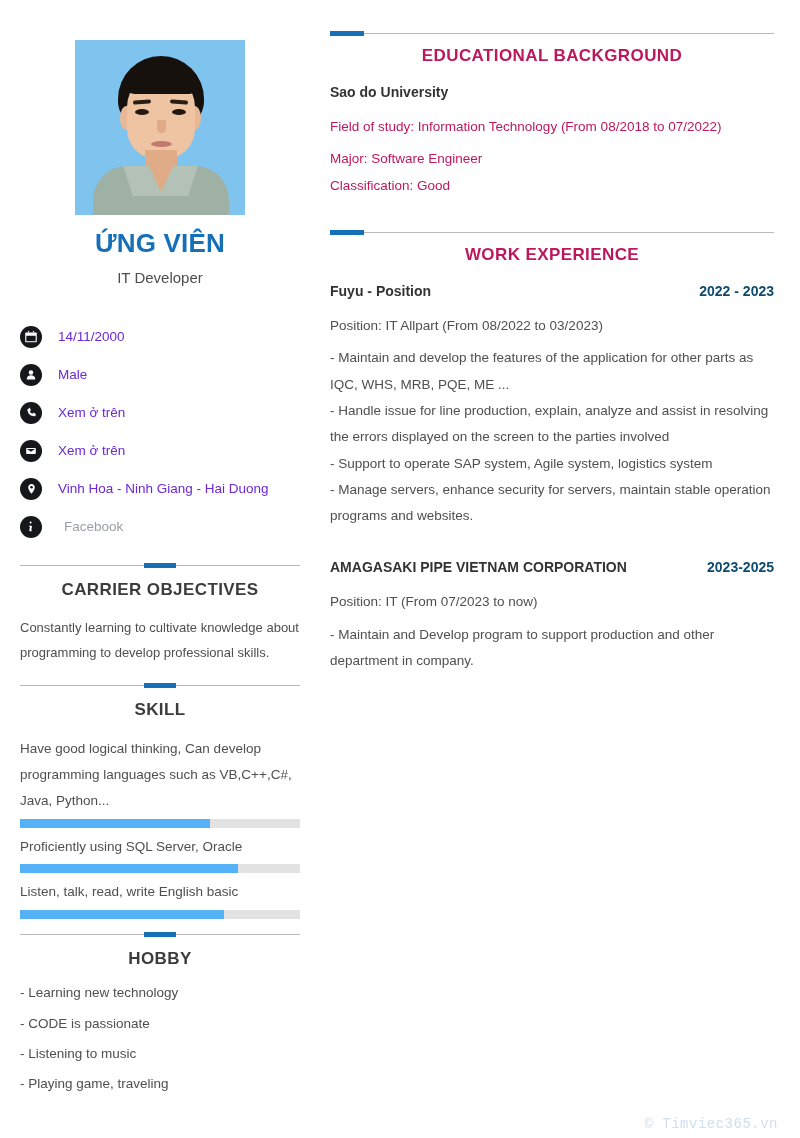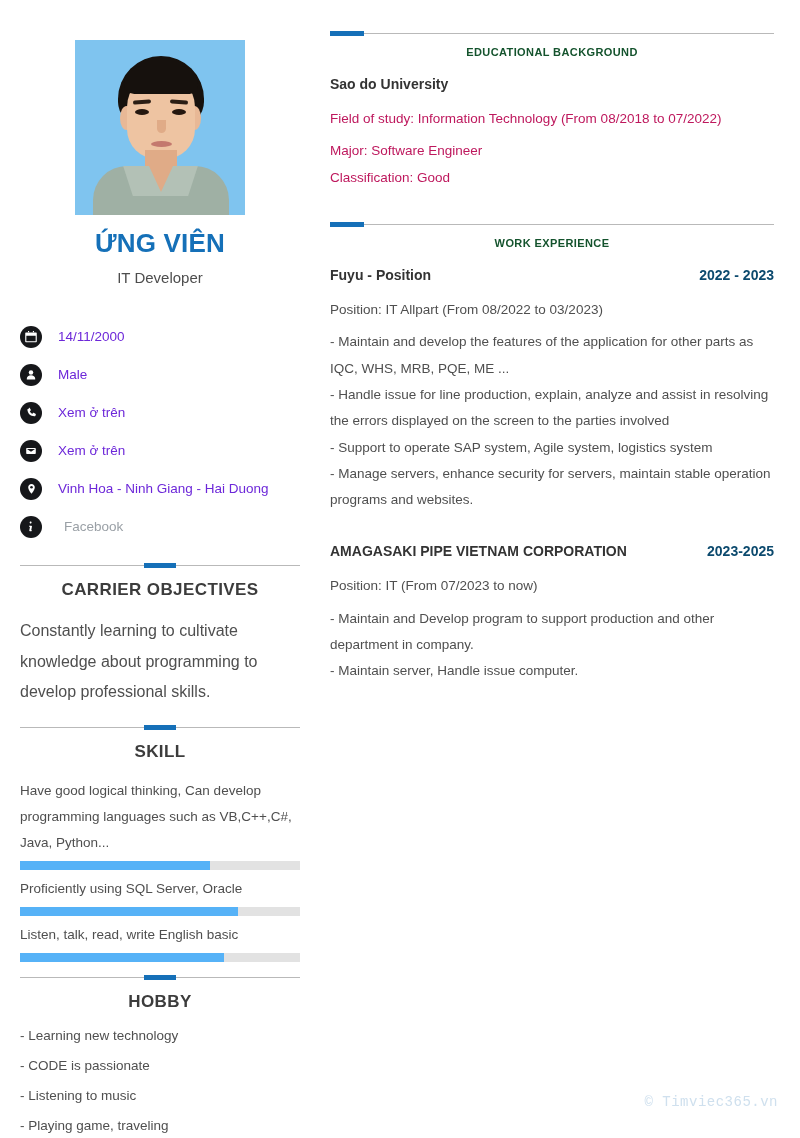--- a/index.html
+++ b/index.html
@@ -201,21 +201,21 @@
   }
   .sec-title-c {
     text-align: center;
     font-size: 17px;
     font-weight: bold;
     color: #3c3c3c;
     letter-spacing: 0.4px;
     margin: 8px 0 16px 0;
   }
   .para {
-    font-size: 16px;
+    font-size: 13px;
     line-height: 1.92;
     color: #4f4f4f;
     margin: 0 0 14px 0;
   }
 
   .skill-item { margin-bottom: 6px; }
   .skill-label {
     font-size: 13.5px;
     line-height: 1.92;
     color: #4f4f4f;
@@ -259,23 +259,23 @@
   }
   .div-left::after {
     content: "";
     position: absolute;
     left: 0; top: 3px;
     width: 34px; height: 5px;
     background: #1570b8;
   }
   .sec-title-r {
     text-align: center;
-    font-size: 11px;
+    font-size: 17px;
     font-weight: bold;
-    color: #14532d;
+    color: #be185d;
     letter-spacing: 0.4px;
     margin: 6px 0 18px 0;
   }
   .entry { margin-bottom: 26px; }
   .entry-head {
     display: flex;
     justify-content: space-between;
     align-items: baseline;
     margin-bottom: 14px;
   }
@@ -313,21 +313,21 @@
   .edu-name {
     font-size: 14px;
     font-weight: bold;
     color: #333333;
     margin-bottom: 14px;
   }
 
   .watermark {
     position: absolute;
     right: 22px;
-    bottom: 28px;
+    bottom: 6px;
     font-family: "Liberation Mono", monospace;
     font-size: 14px;
     color: #cfe0ee;
     letter-spacing: 0.5px;
   }
 </style>
 </head>
 <body>
 
 <div class="cv">
@@ -496,21 +496,20 @@
       </div>
 
       <div class="entry" style="margin-top:30px;">
         <div class="entry-head">
           <span class="entry-org">AMAGASAKI PIPE VIETNAM CORPORATION</span>
           <span class="entry-date">2023-2025</span>
         </div>
         <p class="entry-line">Position: IT (From 07/2023 to now)</p>
         <ul class="bullets">
           <li>- Maintain and Develop program to support production and other department in company.</li>
-          <li>- Maintain server, Handle issue computer.</li>
         </ul>
       </div>
     </section>
 
   </main>
 
   <div class="watermark">© Timviec365.vn</div>
 
 </div>
 

